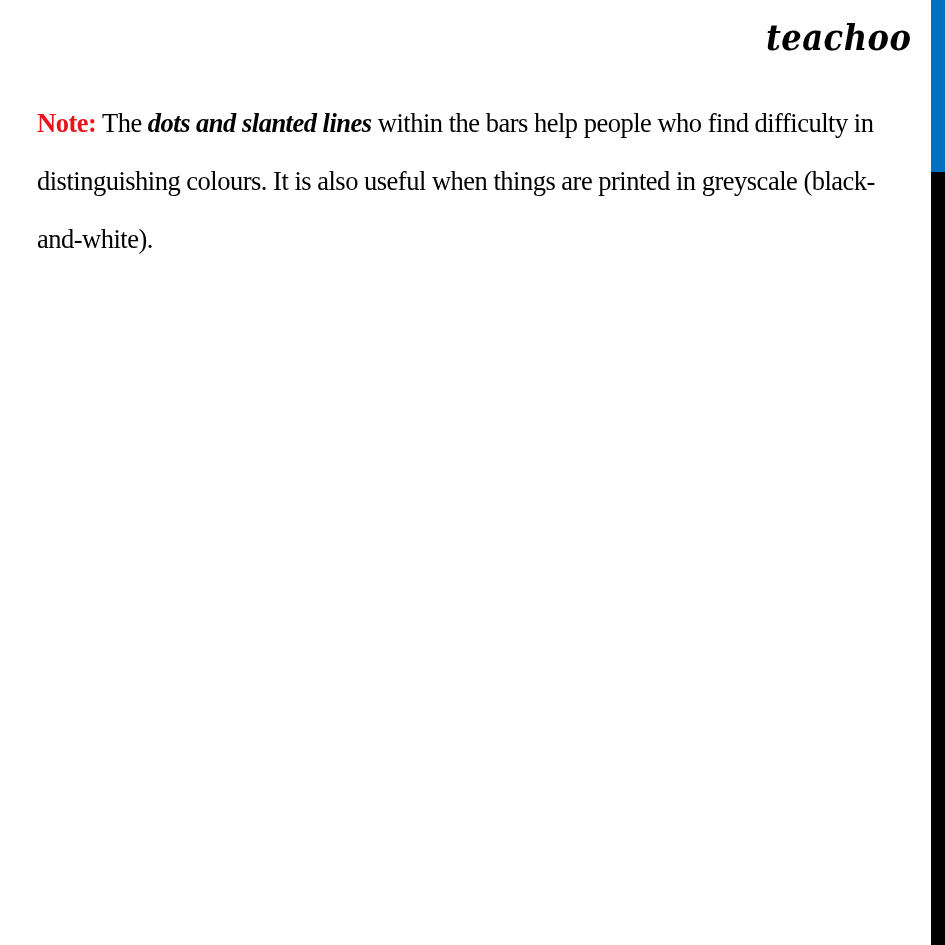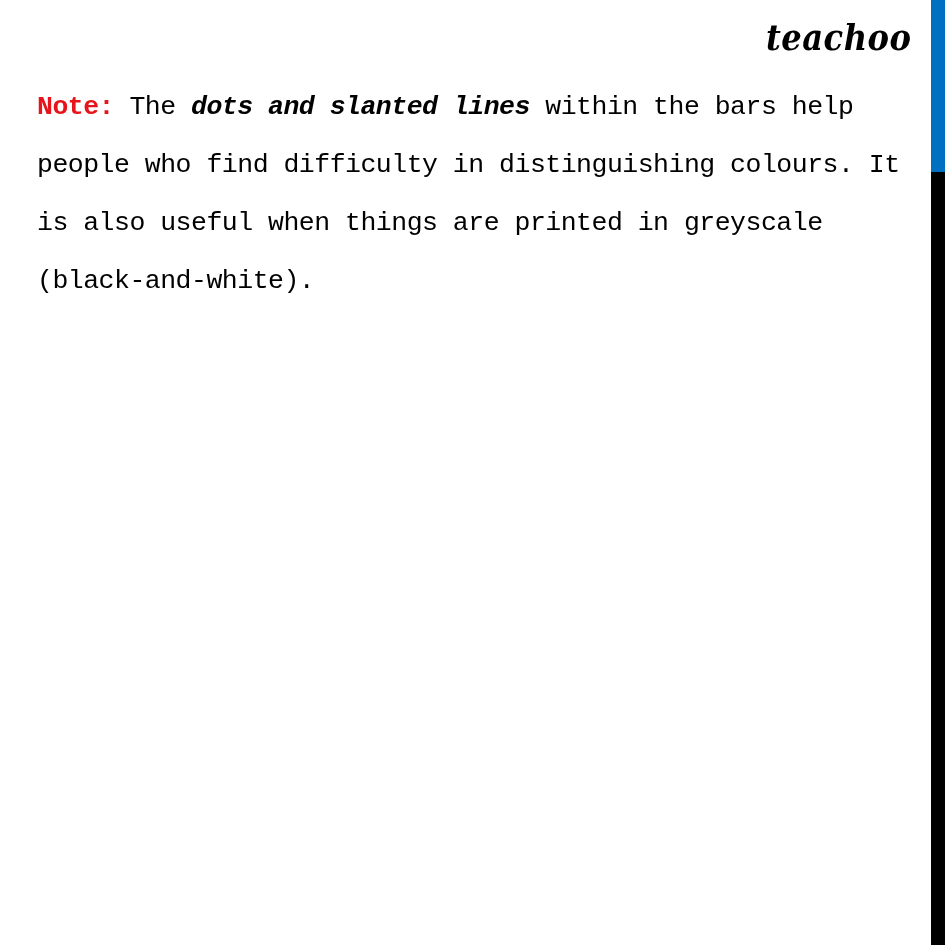--- a/index.html
+++ b/index.html
@@ -43,23 +43,23 @@
       font-size: 35px;
       letter-spacing: 0.5px;
       color: #000000;
       line-height: 48px;
       transform: scaleX(0.92);
       transform-origin: left center;
     }
     .note {
       position: absolute;
       left: 37px;
-      top: 78px;
+      top: 94px;
       width: 880px;
-      font-family: Liberation Mono, monospace;
+      font-family: Liberation Serif, serif;
       font-size: 26.5px;
       line-height: 58px;
       color: #000000;
       letter-spacing: -0.5px;
       word-spacing: 0px;
     }
     .note-label {
       font-weight: bold;
     }
     .note-emphasis {

